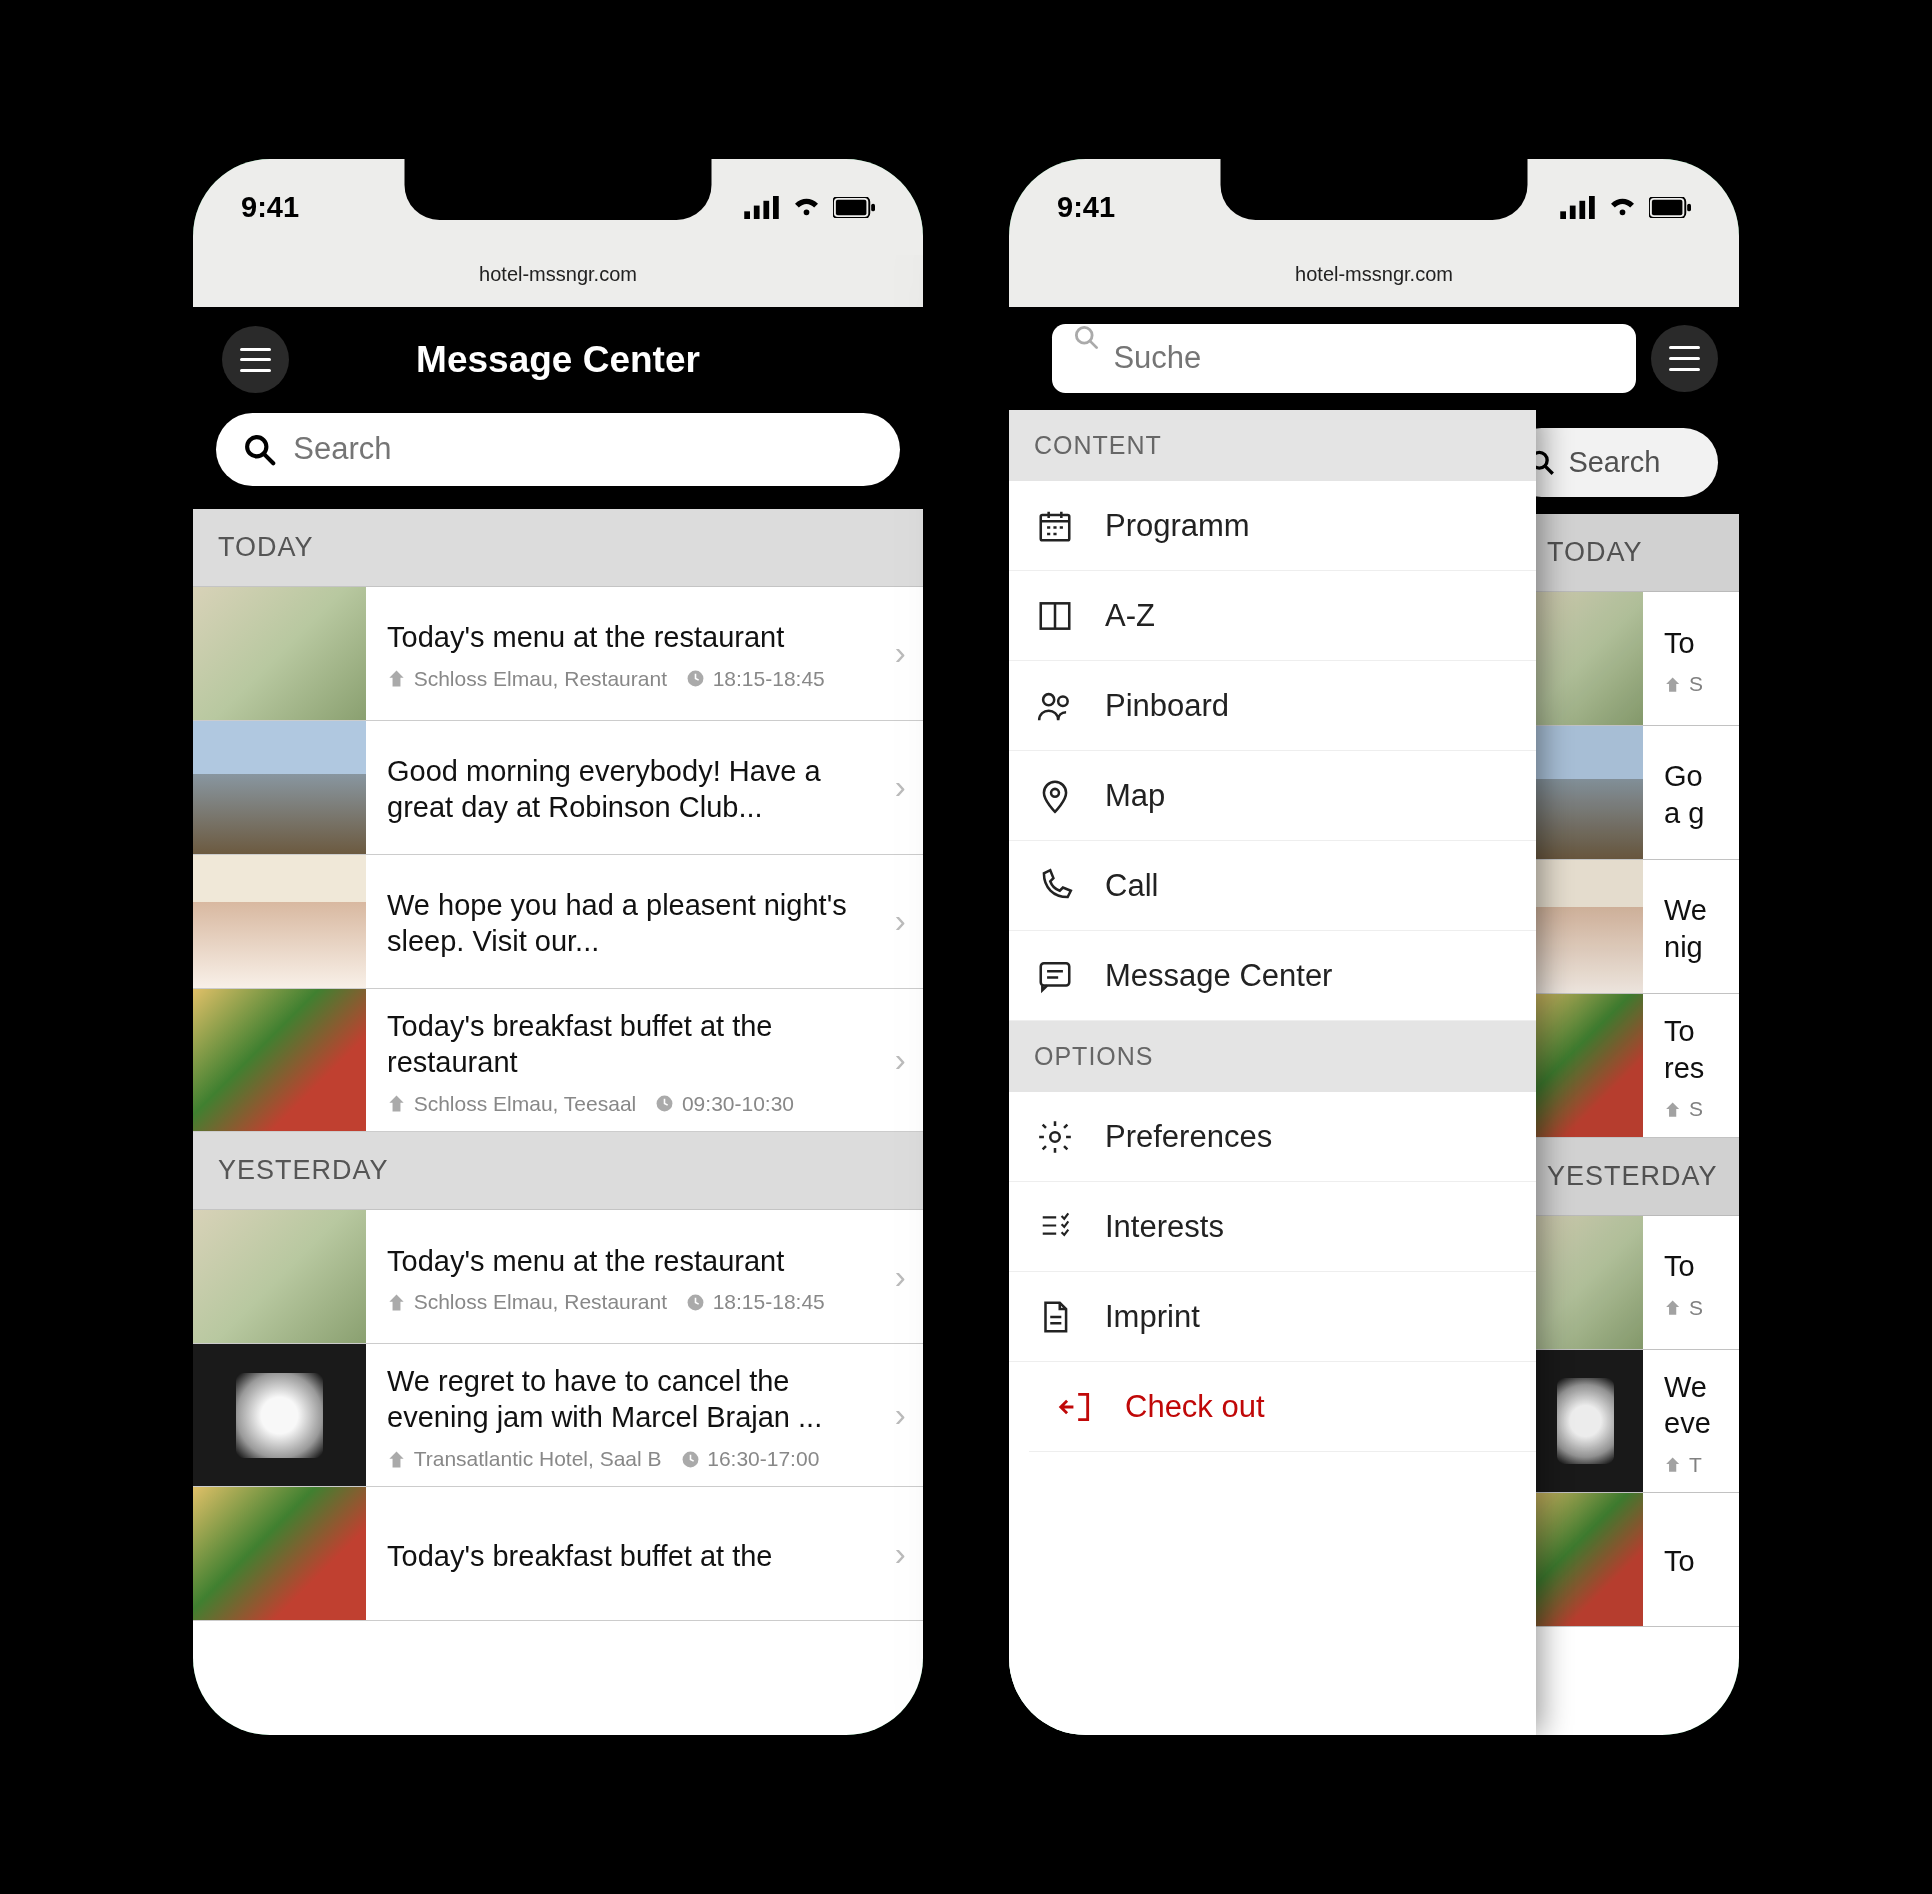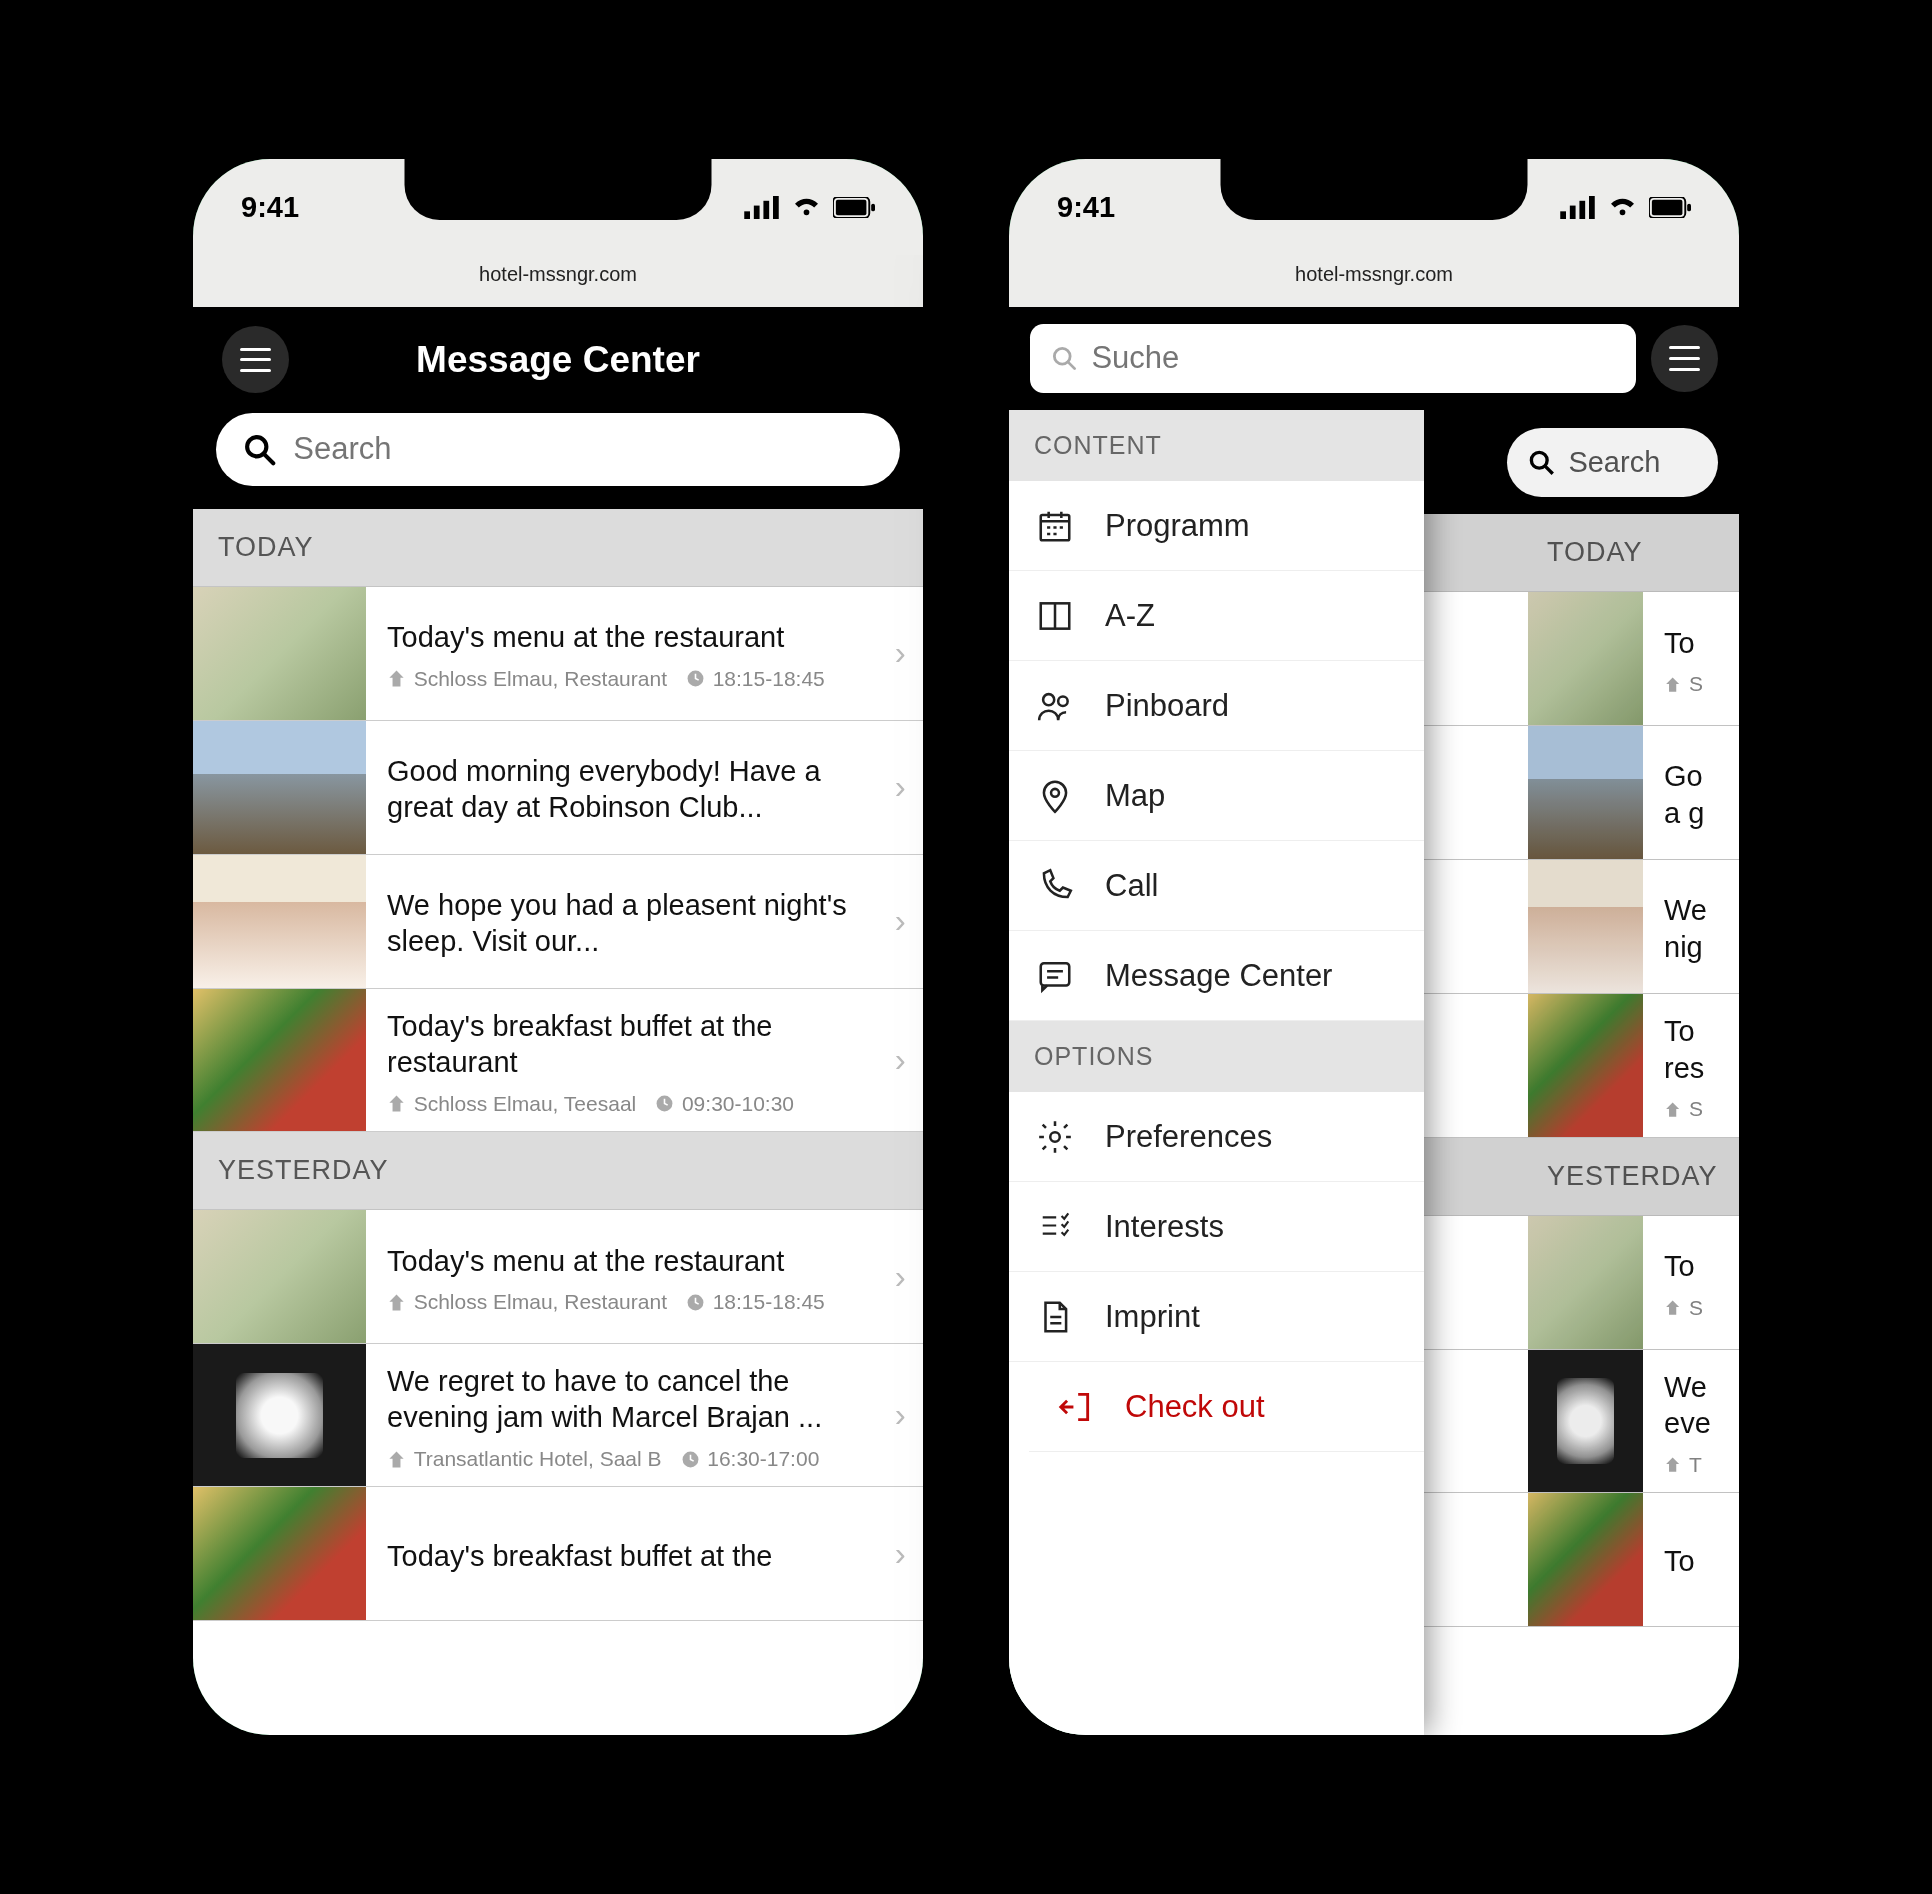--- a/index.html
+++ b/index.html
@@ -131,33 +131,33 @@
   }
 
   
   .drawer-top-search {
     background: #000;
     padding: 17.3px 21px;
     display:flex; gap:15.4px; align-items:center;
   }
   .drawer-search-box {
     flex:1; background:#fff; border-radius:13.4px;
-    height: 69px; display:flex; align-items:center; padding:0 21px; gap:13.4px;
+    height: 69px; display:flex; padding:0 21px; gap:13.4px;margin-left:22px;
   }
   .drawer-search-box input {
     border:none; outline:none; font-size:31px; color:#888; background:transparent; flex:1;
   }
   .drawer-hamburger {
     width: 67px; height: 67px; border-radius:50%;
     background:#2a2a2a; display:flex;flex-direction:column;align-items:center;justify-content:center;gap:7.7px;
   }
   .drawer-hamburger span { width:31px;height:2.9px;background:#fff;border-radius:1.9px; }
   .drawer-panel {
     position: absolute; top:0; left:0; bottom:0;
-    width: 415px;
+    width: 527px;
     background:#fff;
     box-shadow: 5.8px 0 29px rgba(0,0,0,0.4);
     z-index:20;
     display:flex; flex-direction:column;
   }
   .drawer-section-hdr {
     background:#e4e4e4; color:#666;
     font-size:25px; letter-spacing:1px;
     padding: 21px 25px;
   }

